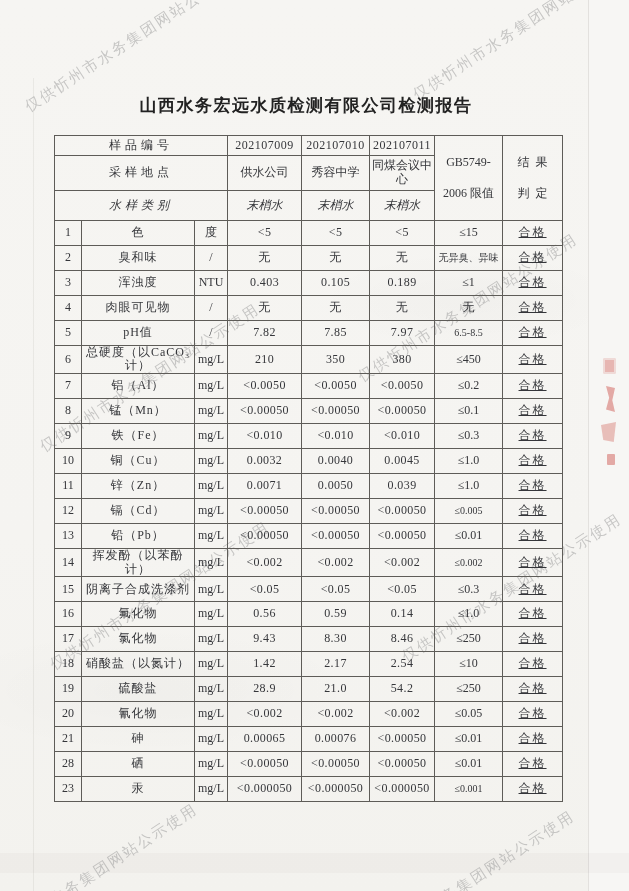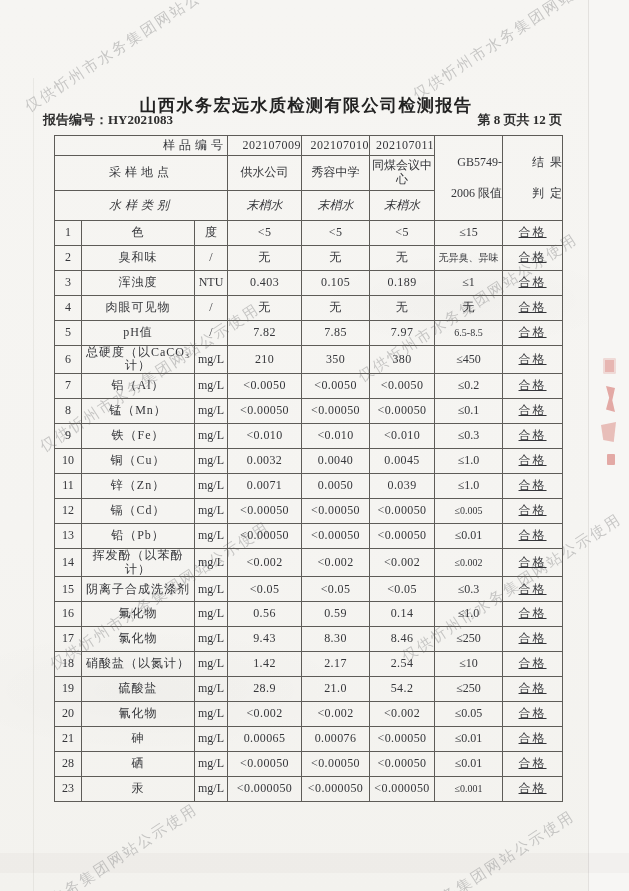--- a/index.html
+++ b/index.html
@@ -24,21 +24,21 @@
   .title{position:absolute;left:0;top:94px;width:612px;text-align:center;
     font-size:17px;font-weight:700;letter-spacing:1.5px;color:#222;}
   .meta{position:absolute;left:43px;top:111px;width:519px;display:flex;
     justify-content:space-between;font-size:13px;font-weight:600;color:#2e2e2e;}
 
   table.report{position:absolute;left:54px;top:135px;width:508px;
     border-collapse:collapse;table-layout:fixed;}
   table.report td{border:1px solid #5e5c58;text-align:center;vertical-align:middle;
     padding:0;color:#35363a;font-size:12px;overflow:hidden;line-height:1.15;}
   thead td.h-label{letter-spacing:4px;}
-  thead tr.hr1 td{height:19px;text-align:right;}
+  thead tr.hr1 td{height:19px;}
   thead tr.hr2 td{height:34px;}
   thead tr.hr3 td{height:29px;font-style:italic;}
   td.h-id{font-size:12.5px;letter-spacing:0.5px;margin-left:40px;}
   td.h-loc{line-height:14px;}
   td.h-limit div{line-height:31px;font-size:12px;}
   td.h-result div{line-height:31px;letter-spacing:6px;margin-right:-6px;}
   tbody tr{height:24.95px;}
   td.c-no{font-size:12px;}
   td.c-item{text-align:left;padding-left:16px;letter-spacing:1px;}
   td.c-unit{font-size:11.5px;}
@@ -70,24 +70,20 @@
   <div class="wm" style="left:523px;top:26px">仅供忻州市水务集团网站公示使用</div>
   <div class="wm" style="left:150px;top:378px">仅供忻州市水务集团网站公示使用</div>
   <div class="wm" style="left:468px;top:308px">仅供忻州市水务集团网站公示使用</div>
   <div class="wm" style="left:160px;top:596px">仅供忻州市水务集团网站公示使用</div>
   <div class="wm" style="left:512px;top:588px">仅供忻州市水务集团网站公示使用</div>
   <div class="wm" style="left:88px;top:878px">仅供忻州市水务集团网站公示使用</div>
   <div class="wm" style="left:465px;top:885px">仅供忻州市水务集团网站公示使用</div>
 
   <div class="title">山西水务宏远水质检测有限公司检测报告</div>
 
-  <div class="meta">
-    <span>报告编号：HY2021083</span>
-    <span>第 8 页共 12 页</span>
-  </div>
 
   <table class="report">
     <colgroup>
       <col style="width:27px">
         <col style="width:113px">
         <col style="width:33px">
       <col style="width:74px">
         <col style="width:68px">
         <col style="width:65px">
       <col style="width:68px">

